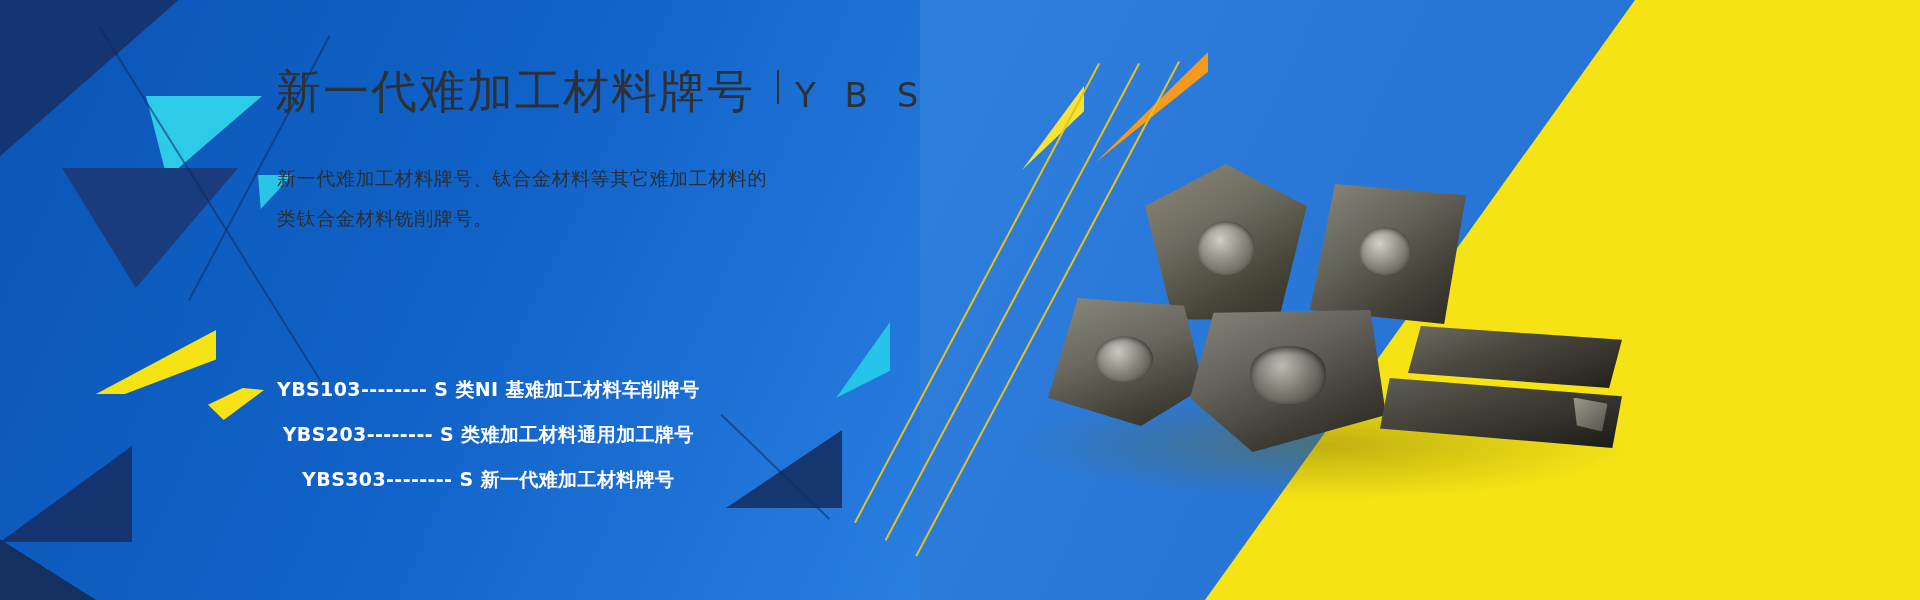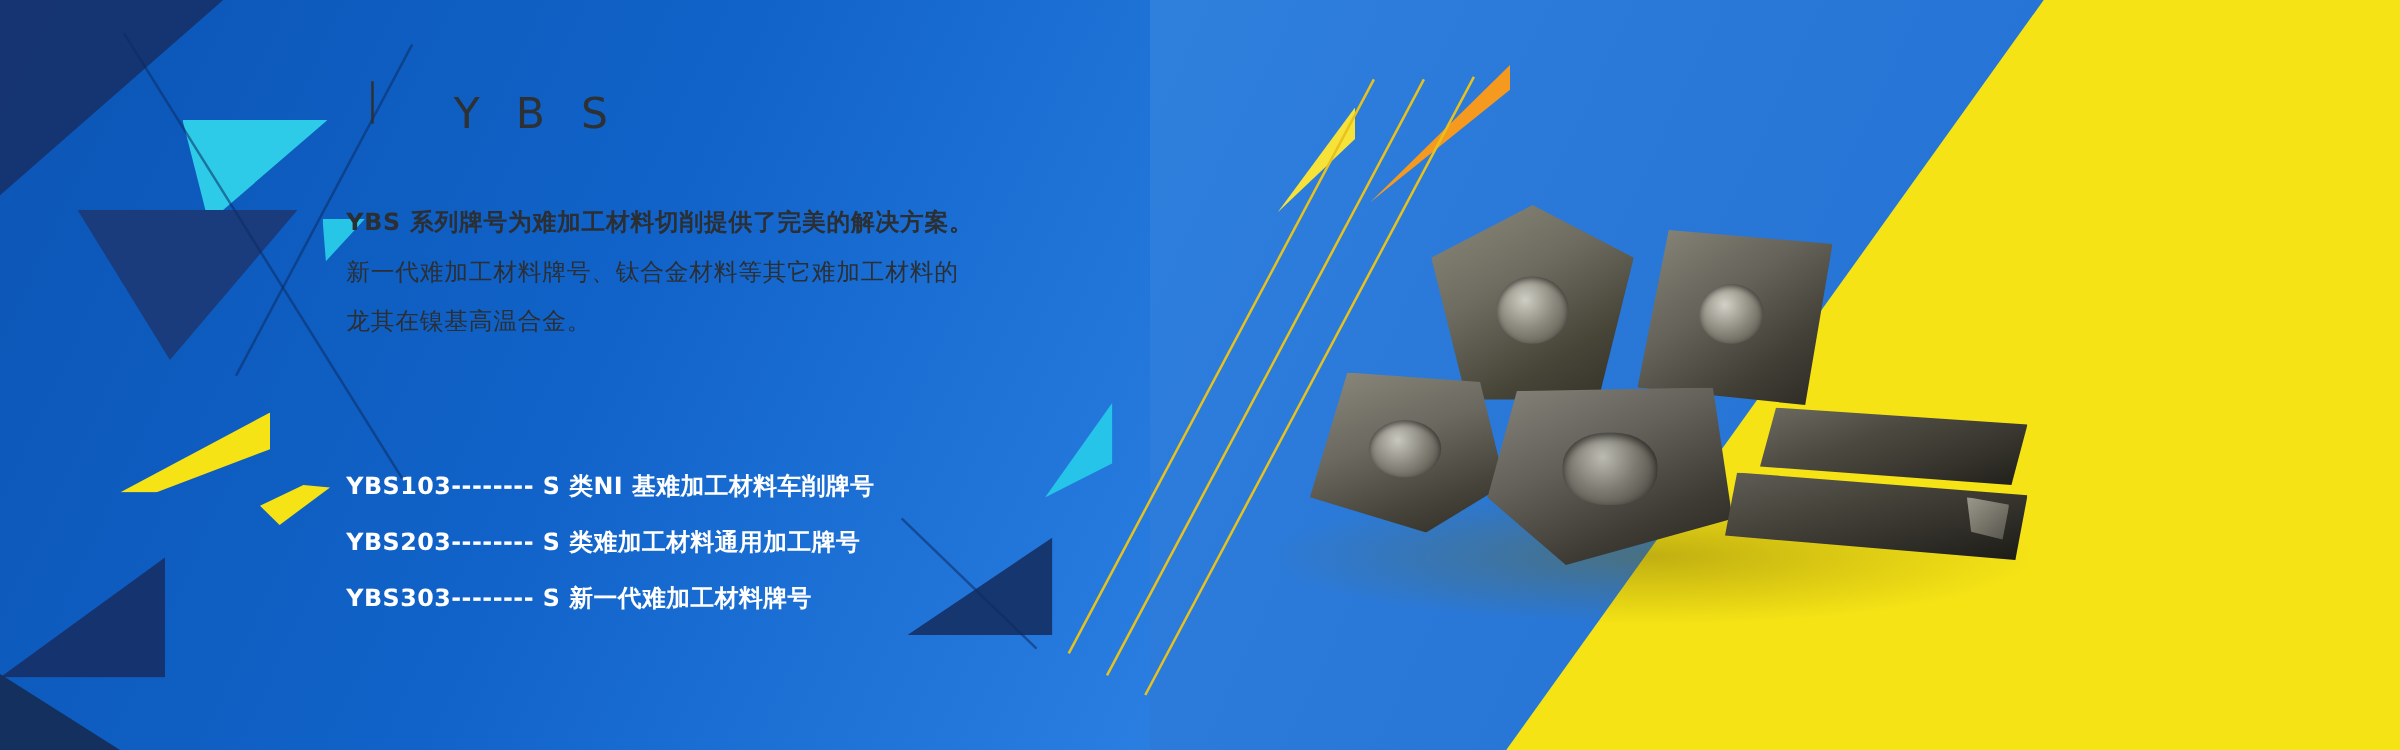--- a/index.html
+++ b/index.html
@@ -109,35 +109,35 @@
     font-size:46px;line-height:1;color:#2e3133;letter-spacing:2px;font-weight:400;
     font-family:"DejaVu Sans","Liberation Sans",sans-serif;
   }
   .title-sep{
     display:inline-block;width:2px;height:34px;background:#2e3133;
     margin:0 16px 0 22px;position:relative;top:-3px;
   }
   .title-en{
     font-size:34px;line-height:1;color:#2e3133;letter-spacing:9px;font-weight:400;
     font-family:"DejaVu Sans","Liberation Sans",sans-serif;
-    margin-left:48px;
   }
 
   .para{position:absolute;left:2px;top:166px;}
   .para p{
     margin:0 0 14px 0;font-size:19px;line-height:1.35;color:#2b2f33;
     letter-spacing:.6px;font-family:"DejaVu Sans","Liberation Sans",sans-serif;
   }
   .para .lead{font-weight:700;}
 
   .grades{position:absolute;left:2px;top:378px;}
   .grades .g-row{
     margin:0 0 21px 0;font-size:19px;line-height:1.25;color:#ffffff;font-weight:700;
     letter-spacing:.4px;font-family:"DejaVu Sans","Liberation Sans",sans-serif;
     white-space:nowrap;
+    text-align:center;
   }
 
   
   .inserts{position:absolute;left:1010px;top:140px;width:620px;height:340px;}
   .ins{position:absolute;}
 
   .ins-shadow{
     position:absolute;left:0;top:250px;width:620px;height:110px;
     background:radial-gradient(ellipse at 50% 50%, rgba(120,104,10,.42) 0%, rgba(160,140,20,0) 70%);
   }
@@ -260,28 +260,28 @@
     <div class="ins ins-square"></div>
     <div class="ins ins-penta"></div>
     <div class="ins ins-big"></div>
     <div class="ins ins-bar1"></div>
     <div class="ins ins-bar2"></div>
   </div>
 
   <div class="content">
 
     <div class="title-row">
+      <span class="title-cn">新一代难加工材料牌号</span>
       <span class="title-sep"></span>
       <span class="title-en">Y B S</span>
     </div>
 
     <div class="para">
-      <p class="lead">YBS 系列牌号为难加工材料切削提供了完美的解决方案。</p>
       <p>新一代难加工材料牌号、钛合金材料等其它难加工材料的</p>
-      <p>龙其在镍基高温合金。</p>
+      <p>类钛合金材料铣削牌号。</p>
     </div>
 
     <div class="grades">
       <p class="g-row">YBS103-------- S 类NI 基难加工材料车削牌号</p>
       <p class="g-row">YBS203-------- S 类难加工材料通用加工牌号</p>
       <p class="g-row">YBS303-------- S 新一代难加工材料牌号</p>
     </div>
 
   </div>
 </div>

